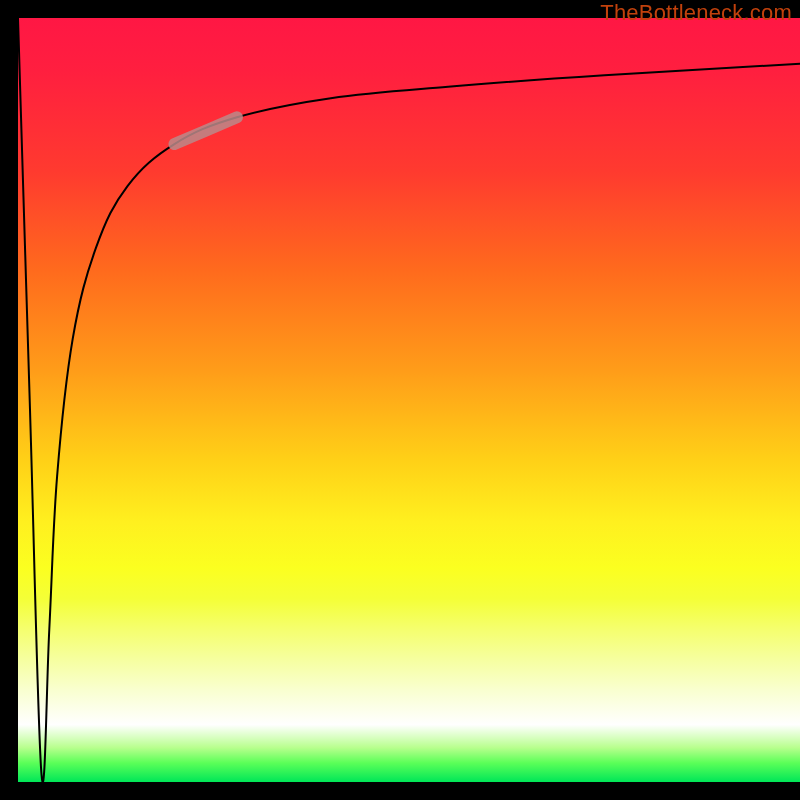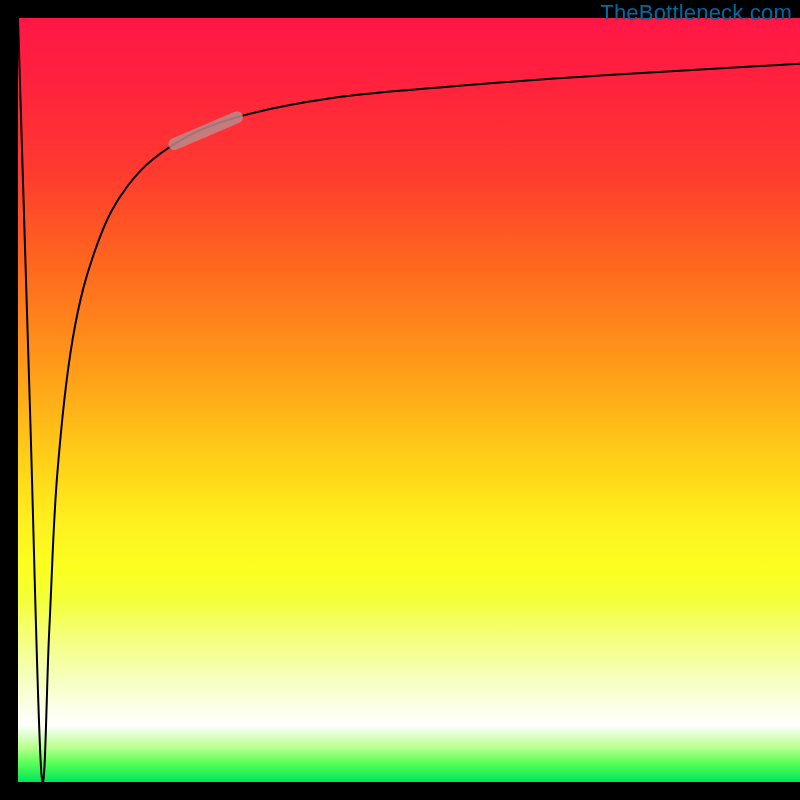--- a/index.html
+++ b/index.html
@@ -48,21 +48,21 @@
     left: 0;
     top: 0;
     width: 782px;
     height: 764px;
   }
   .attribution {
     position: absolute;
     top: 0;
     right: 8px;
     font-size: 22px;
-    color: #0369a1;
+    color: #c2410c;
     font-weight: 500;
     letter-spacing: 0.2px;
     z-index: 5;
   }
 </style>
 </head>
 <body>
 
 <div class="canvas">
 

